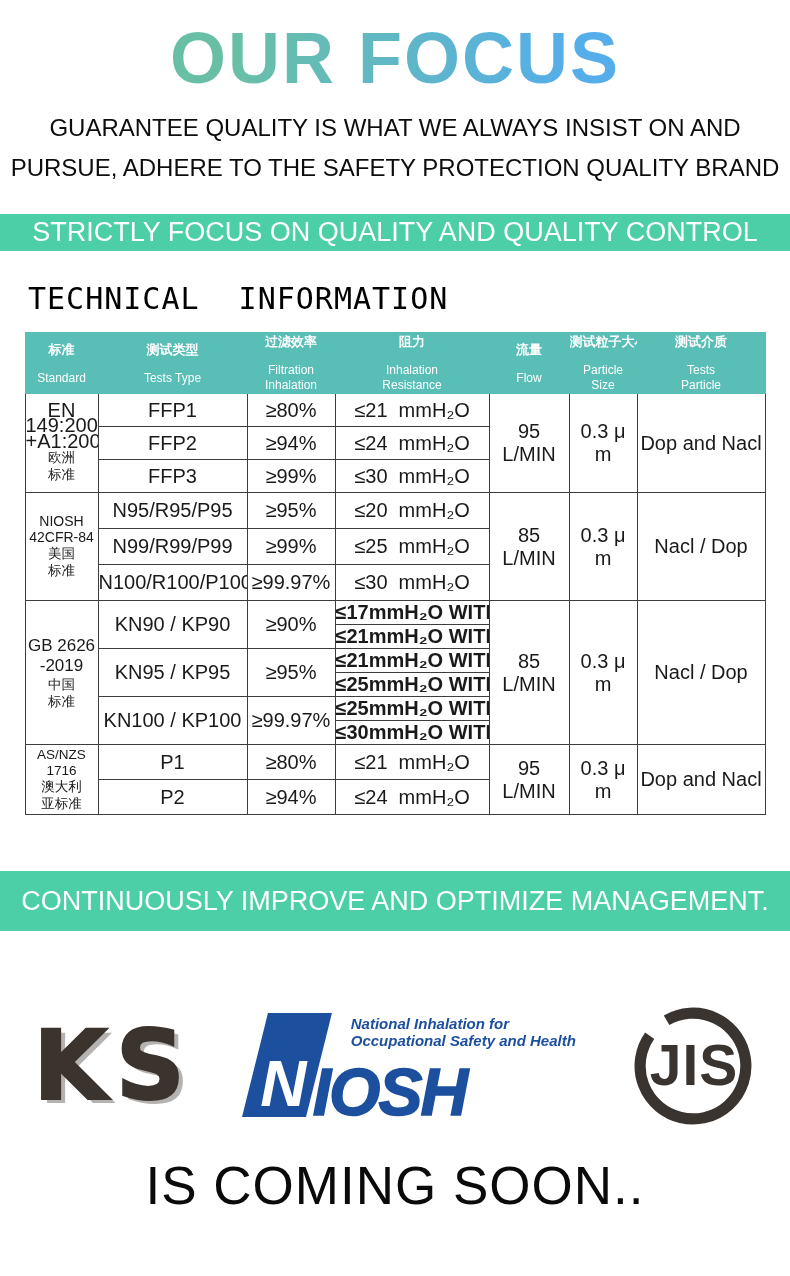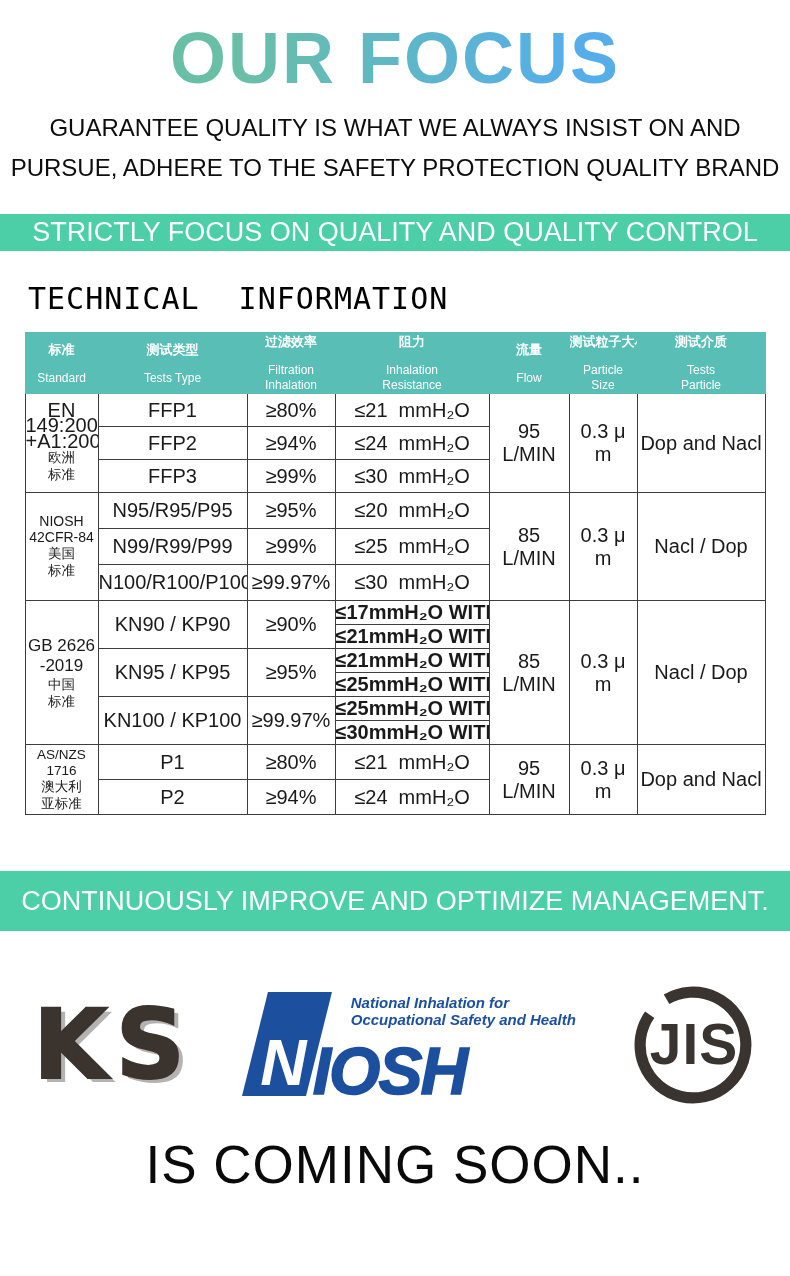--- a/index.html
+++ b/index.html
@@ -60,21 +60,21 @@
   td.std span.zh { font-size:13.5px; line-height:17px; }
   td.std.g1 span.lat { font-size:14px; }
   td.std.g2 span.lat { font-size:17px; line-height:20px; }
   td.std.g3 span.lat { font-size:13.5px; }
   td.res { white-space:pre; }
   td.res-sub { font-size:11.5px; font-weight:bold; white-space:nowrap; }
   td.flow, td.psize, td.tpart { font-size:19px; }
 
   
   .logo-row {
-    margin-top:58px; height:112px; display:flex; align-items:center;
+    margin-top:79px; height:112px; display:flex; align-items:center;
     justify-content:center; gap:52px;
   }
   .ks-logo {
     font-family:"DejaVu Sans", sans-serif; font-weight:bold; font-size:96px;
     color:#3a332e; letter-spacing:8px; -webkit-text-stroke:2px #3a332e;
     text-shadow:5px 4px 0 #b5b3b1; line-height:100px;
   }
   .niosh-logo { position:relative; width:332px; height:106px; }
   .niosh-par {
     position:absolute; left:10px; top:0; width:64px; height:104px;

